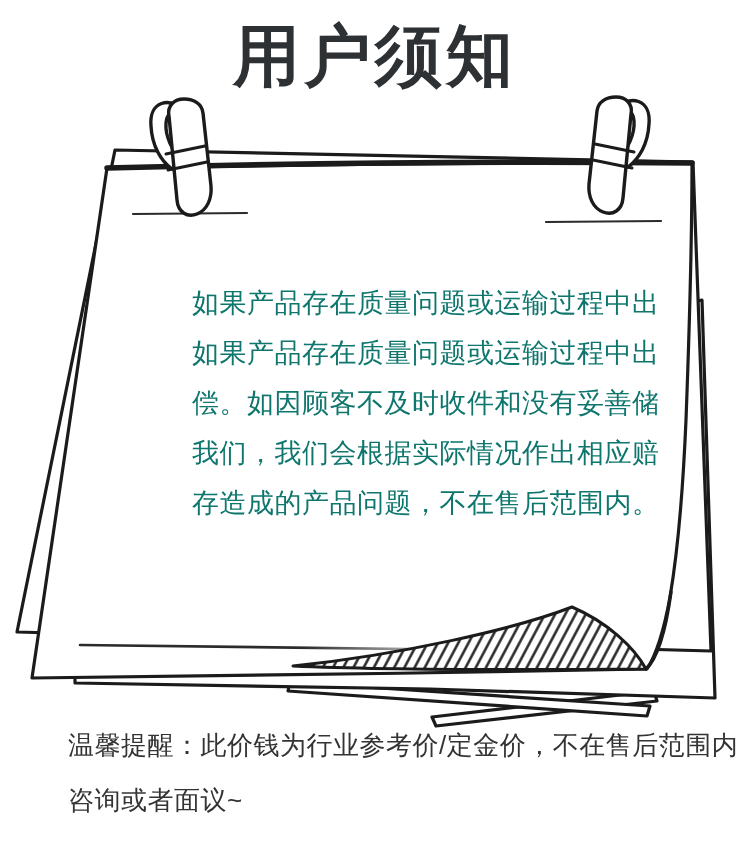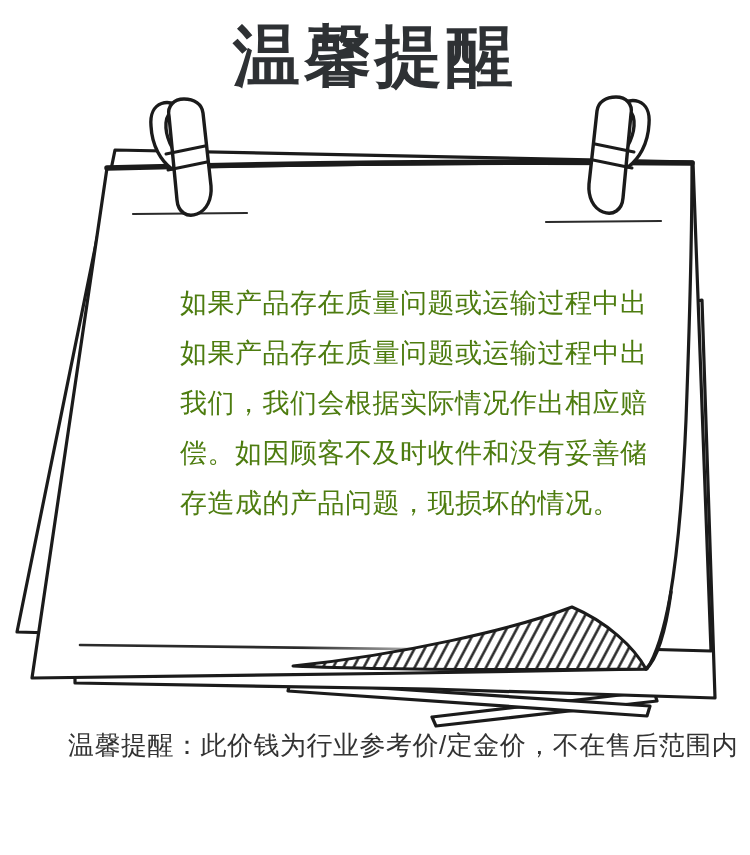--- a/index.html
+++ b/index.html
@@ -26,25 +26,25 @@
     white-space: nowrap;
   }
   .illustration {
     position: absolute;
     inset: 0;
     width: 750px;
     height: 855px;
   }
   .notice-text {
     position: absolute;
-    left: 180px;
+    left: 192px;
     top: 278px;
     width: 480px;
     font-size: 27px;
-    color: #4d7c0f;
+    color: #0f766e;
     letter-spacing: 0.5px;
   }
   .notice-line {
     height: 50px;
     line-height: 50px;
     white-space: nowrap;
   }
   .footer-note {
     position: absolute;
     left: 68px;
@@ -58,21 +58,21 @@
     height: 55px;
     line-height: 55px;
     white-space: nowrap;
   }
 </style>
 </head>
 <body>
 
 <div class="page">
 
-  <div class="page-title">温馨提醒</div>
+  <div class="page-title">用户须知</div>
 
   <svg class="illustration" viewBox="0 0 750 855" xmlns="http://www.w3.org/2000/svg" aria-hidden="true">
     <defs>
       <pattern id="hatch" patternUnits="userSpaceOnUse" width="9" height="9" patternTransform="rotate(28)">
         <rect width="9" height="9" fill="#ffffff"></rect>
         <line x1="4.5" y1="0" x2="4.5" y2="9" stroke="#1b1b1b" stroke-width="2.4"></line>
       </pattern>
       <linearGradient id="fadeLine" x1="0" y1="0" x2="1" y2="0">
         <stop offset="0" stop-color="#2b2b2b"></stop>
         <stop offset="0.55" stop-color="#2b2b2b"></stop>
@@ -125,22 +125,23 @@
       <path d="M639,114 C641,104 634,97 624,97 C614,97 606,102 605,111
                L597,184 C596,197 601,208 611,212 C621,216 630,210 631,198 L639,114 Z"></path>
       <path d="M642,152 L603,144" fill="none" stroke-width="3"></path>
       <path d="M640,168 L601,160" fill="none" stroke-width="3"></path>
     </g>
   </svg>
 
   <div class="notice-text">
     <div class="notice-line">如果产品存在质量问题或运输过程中出</div>
     <div class="notice-line">如果产品存在质量问题或运输过程中出</div>
+    <div class="notice-line">偿。如因顾客不及时收件和没有妥善储</div>
     <div class="notice-line">我们，我们会根据实际情况作出相应赔</div>
-    <div class="notice-line">偿。如因顾客不及时收件和没有妥善储</div>
-    <div class="notice-line">存造成的产品问题，现损坏的情况。</div>
+    <div class="notice-line">存造成的产品问题，不在售后范围内。</div>
   </div>
 
   <div class="footer-note">
     <div class="footer-line">温馨提醒：此价钱为行业参考价/定金价，不在售后范围内</div>
+    <div class="footer-line">咨询或者面议~</div>
   </div>
 
 </div>
 
 </body></html>

